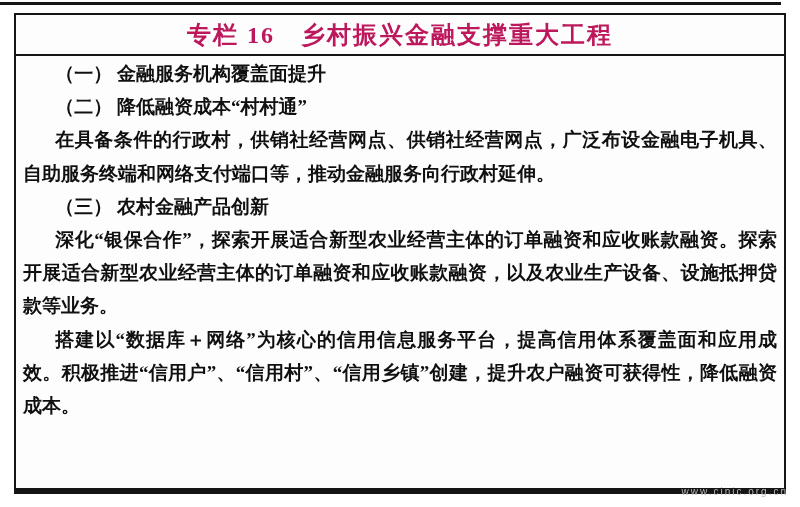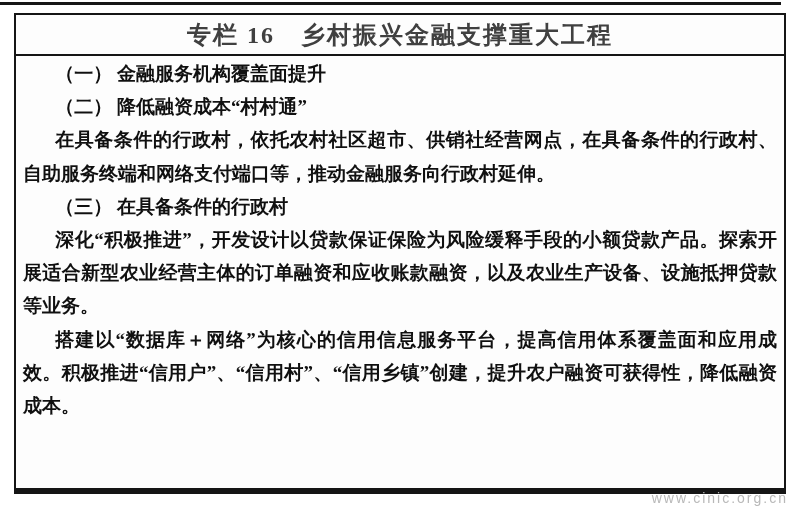--- a/index.html
+++ b/index.html
@@ -37,21 +37,21 @@
   .panel-title {
     height: 41px;
     box-sizing: border-box;
     border-bottom: 2px solid #151515;
     display: flex;
     align-items: center;
     justify-content: center;
     font-size: 24px;
     font-weight: 700;
     letter-spacing: 2px;
-    color: #404040;
+    color: #be185d;
   }
   .panel-body {
     box-sizing: border-box;
     height: 504px;
     padding: 1px 7px 0 7px;
     overflow: hidden;
     font-size: 19px;
     font-weight: 700;
     line-height: 33.2px;
     text-align: justify;
@@ -64,42 +64,42 @@
   .section-heading {
     text-indent: 1.7em;
     text-align: left;
   }
   .section-paragraph {
     text-indent: 1.7em;
   }
   .watermark {
     position: absolute;
     right: 12px;
-    bottom: 1px;
+    bottom: 10px;
     font-family: "Liberation Sans", "DejaVu Sans", sans-serif;
-    font-size: 14px;
+    font-size: 10px;
     letter-spacing: 2px;
     color: #b8b8b8;
     filter: blur(0.5px);
   }
 </style>
 </head>
 <body>
 
 <div class="top-rule"></div>
 
 <div class="panel">
   <div class="panel-title">专栏 16　乡村振兴金融支撑重大工程</div>
 
   <div class="panel-body">
     <p class="section-heading">（一） 金融服务机构覆盖面提升</p>
 
     <p class="section-heading">（二） 降低融资成本“村村通”</p>
-    <p class="section-paragraph">在具备条件的行政村，依托农村社区超市、供销社经营网点，在具备条件的行政村、自助服务终端和网络支付端口等，推动金融服务向行政村延伸。</p>
+    <p class="section-paragraph">在具备条件的行政村，供销社经营网点、供销社经营网点，广泛布设金融电子机具、自助服务终端和网络支付端口等，推动金融服务向行政村延伸。</p>
 
-    <p class="section-heading">（三） 在具备条件的行政村</p>
-    <p class="section-paragraph">深化“积极推进”，开发设计以贷款保证保险为风险缓释手段的小额贷款产品。探索开展适合新型农业经营主体的订单融资和应收账款融资，以及农业生产设备、设施抵押贷款等业务。</p>
+    <p class="section-heading">（三） 农村金融产品创新</p>
+    <p class="section-paragraph">深化“银保合作”，探索开展适合新型农业经营主体的订单融资和应收账款融资。探索开展适合新型农业经营主体的订单融资和应收账款融资，以及农业生产设备、设施抵押贷款等业务。</p>
 
     <p class="section-paragraph">搭建以“数据库＋网络”为核心的信用信息服务平台，提高信用体系覆盖面和应用成效。积极推进“信用户”、“信用村”、“信用乡镇”创建，提升农户融资可获得性，降低融资成本。</p>
   </div>
 </div>
 
 <div class="watermark">www.cinic.org.cn</div>
 
 </body></html>

